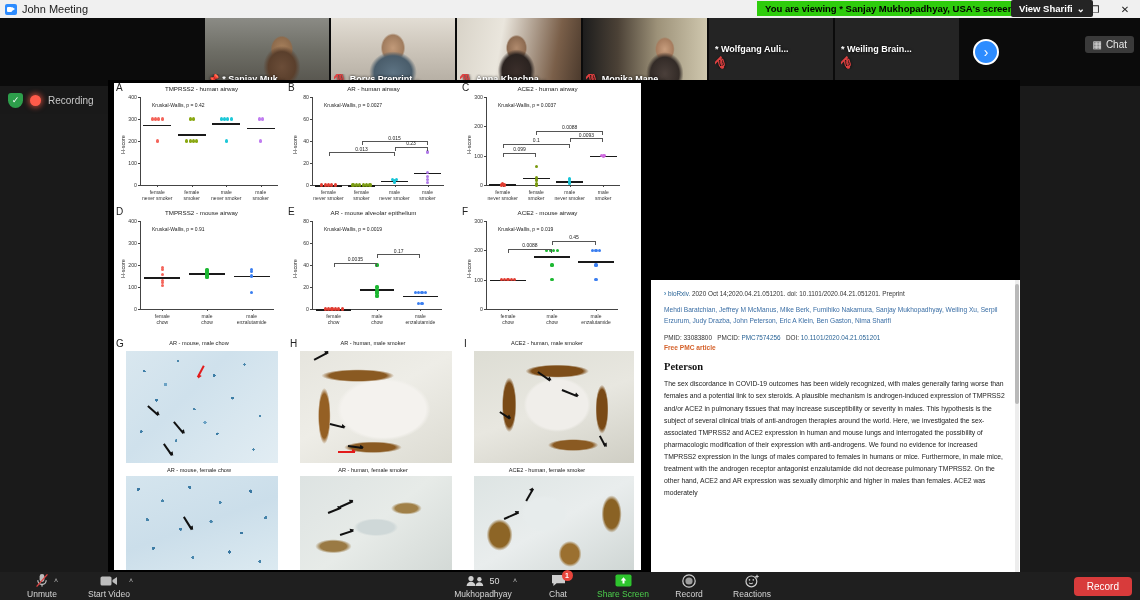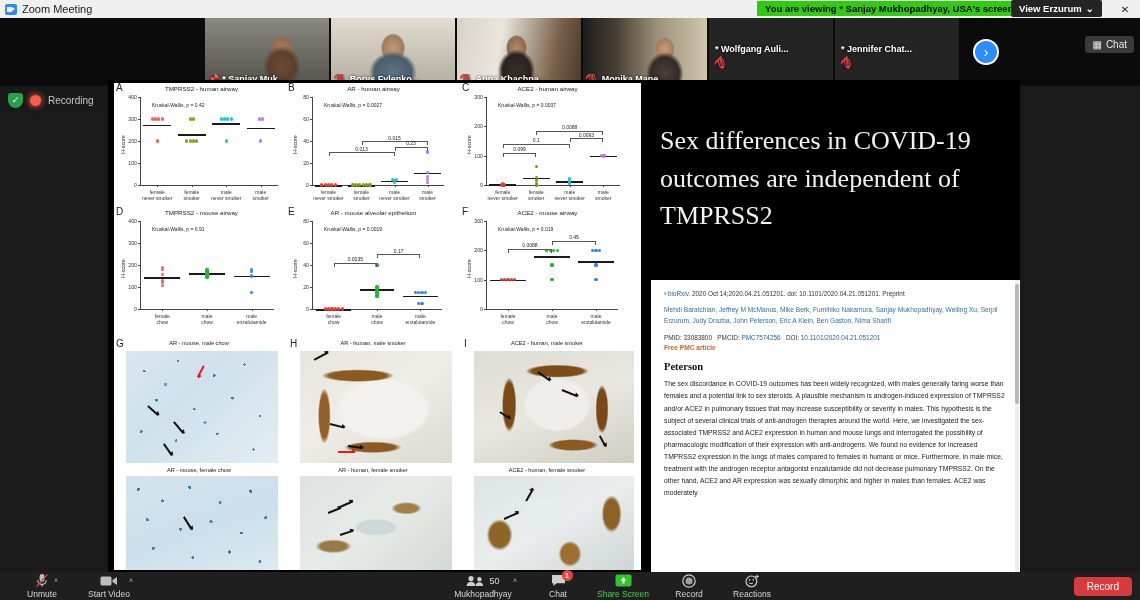--- a/index.html
+++ b/index.html
@@ -316,50 +316,50 @@
     width: 11px; height: 11px; display: flex;
     align-items: center; justify-content: center; font-weight: bold;
   }
   .ppl-count { color: #ddd; font-size: 9px; }
 </style>
 </head>
 <body>
 
 <div class="titlebar">
   <div class="tb-icon"></div>
-  <div class="tb-title">Zoom Meeting</div>
+  <div class="tb-title">John Meeting</div>
   <div class="tb-right">
     <div class="tb-btn">–</div>
     <div class="tb-btn">❐</div>
     <div class="tb-btn close">✕</div>
   </div>
 </div>
 
 <div class="viewing-banner">You are viewing * Sanjay Mukhopadhyay, USA's screen</div>
 <div class="view-options">
-  <span>View Erzurum</span>
+  <span>View Sharifi</span>
   <span>⌄</span>
 </div>
 
 <div class="filmstrip">
   <div class="strip-inner">
 
     <div class="tile active">
       <div class="cam cam-a"></div>
       <div class="tile-name">
         <span class="pin-icon">📌</span>
         <span>* Sanjay Muk...</span>
       </div>
     </div>
 
     <div class="tile">
       <div class="cam cam-b"></div>
       <div class="tile-name">
         <span class="mic-muted">🎙</span>
-        <span>Borys Fylenko...</span>
+        <span>Borys Preprint...</span>
       </div>
     </div>
 
     <div class="tile">
       <div class="cam cam-c"></div>
       <div class="tile-name">
         <span class="mic-muted">🎙</span>
         <span>Anna Khachpa...</span>
       </div>
     </div>
@@ -374,21 +374,21 @@
 
     <div class="tile novideo">
       <div class="tile-name">
         <span>* Wolfgang Auli...</span>
         <span class="mic-muted">🎙</span>
       </div>
     </div>
 
     <div class="tile novideo">
       <div class="tile-name">
-        <span>* Jennifer Chat...</span>
+        <span>* Weiling Brain...</span>
         <span class="mic-muted">🎙</span>
       </div>
     </div>
 
     <div class="next-arrow">›</div>
   </div>
 
   <div class="view-chip">
     <span>▦</span>
     <span>Chat</span>
@@ -396,21 +396,20 @@
 </div>
 
 <div class="rec-bar">
   <div class="shield">✓</div>
   <div class="rec-dot"></div>
   <div class="rec-label">Recording</div>
 </div>
 
 <div class="screen">
 
-  <div class="slide-title">Sex differences in COVID-19 outcomes are independent of TMPRSS2</div>
 
   <div class="paper-card">
     <div class="pc-source">
       <span class="chev">›</span>
       <span class="jr">bioRxiv.</span>
       <span>2020 Oct 14;2020.04.21.051201. doi: 10.1101/2020.04.21.051201. Preprint</span>
     </div>
     <div class="pc-authors">Mehdi Baratchian, Jeffrey M McManus, Mike Berk, Fumihiko Nakamura, Sanjay Mukhopadhyay, Weiling Xu, Serpil Erzurum, Judy Drazba, John Peterson, Eric A Klein, Ben Gaston, Nima Sharifi</div>
     <div class="pc-ids">
       <span>PMID:</span>

